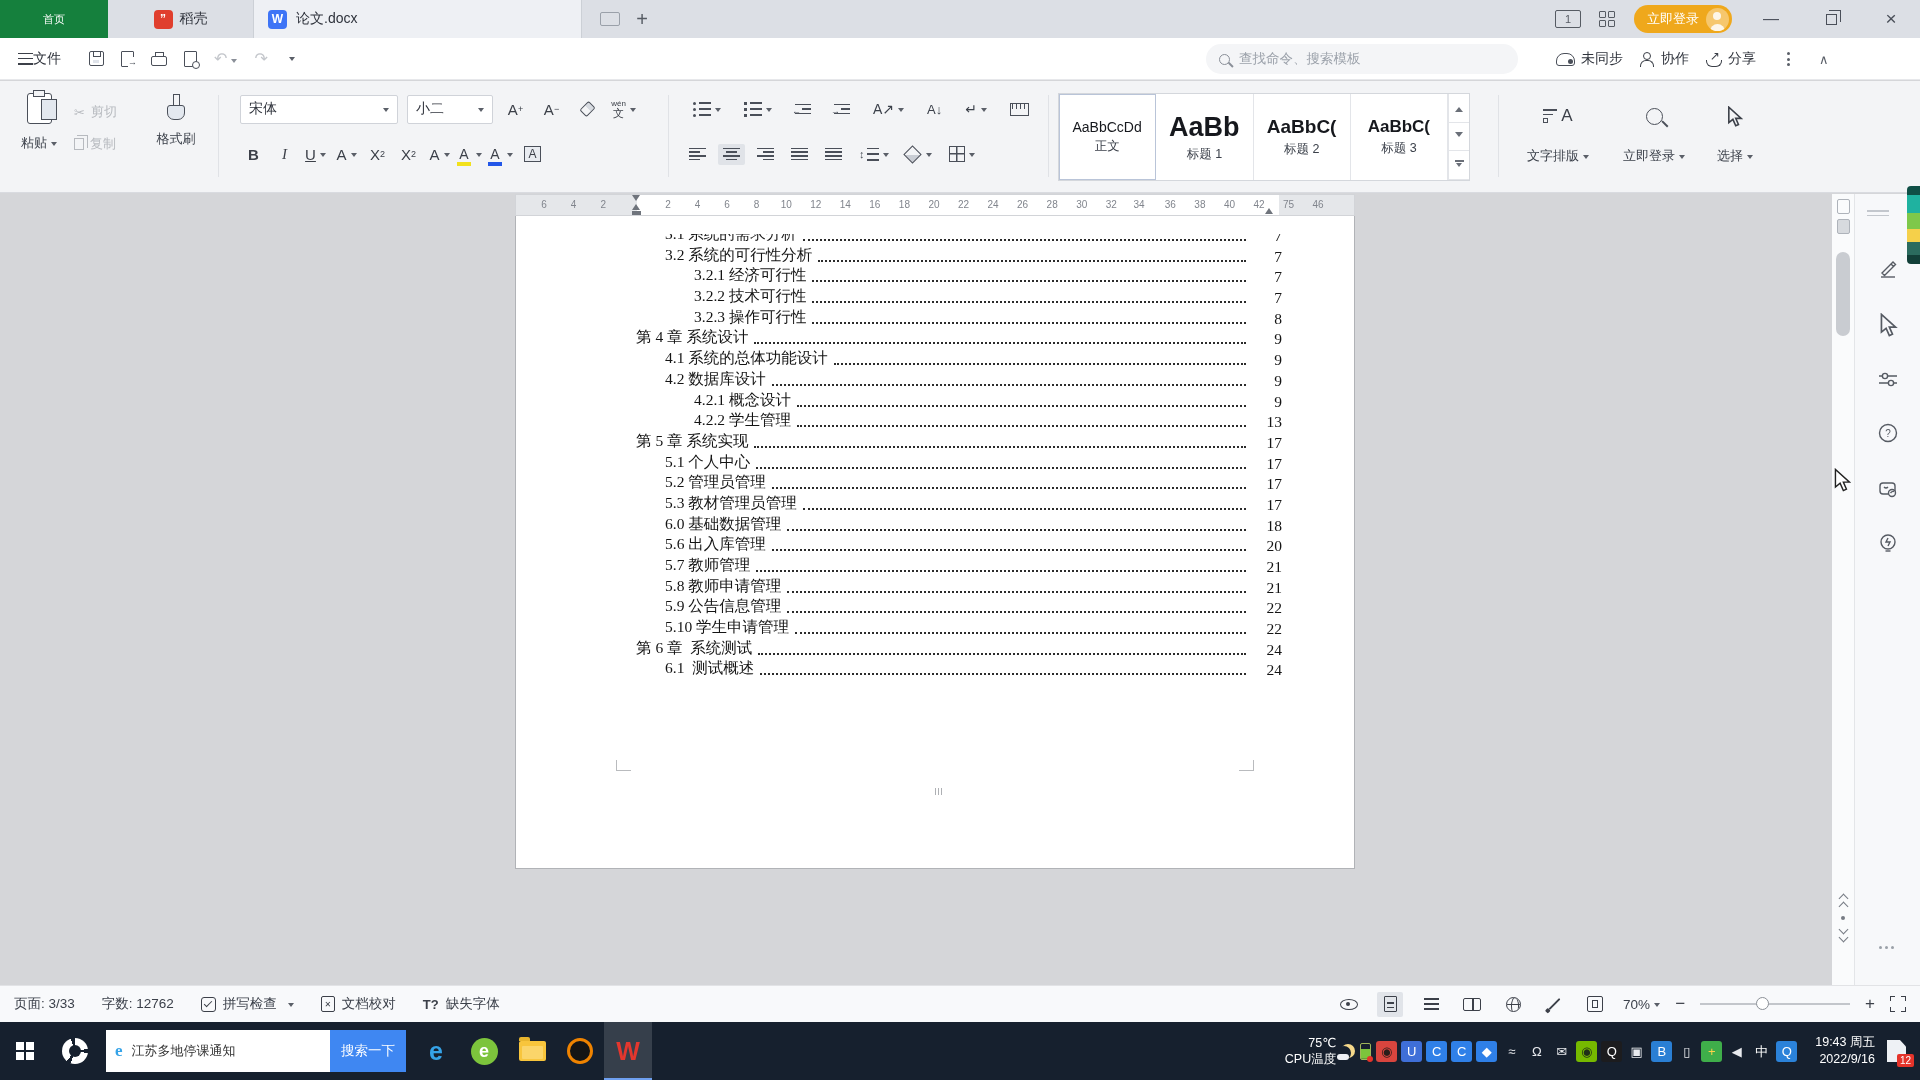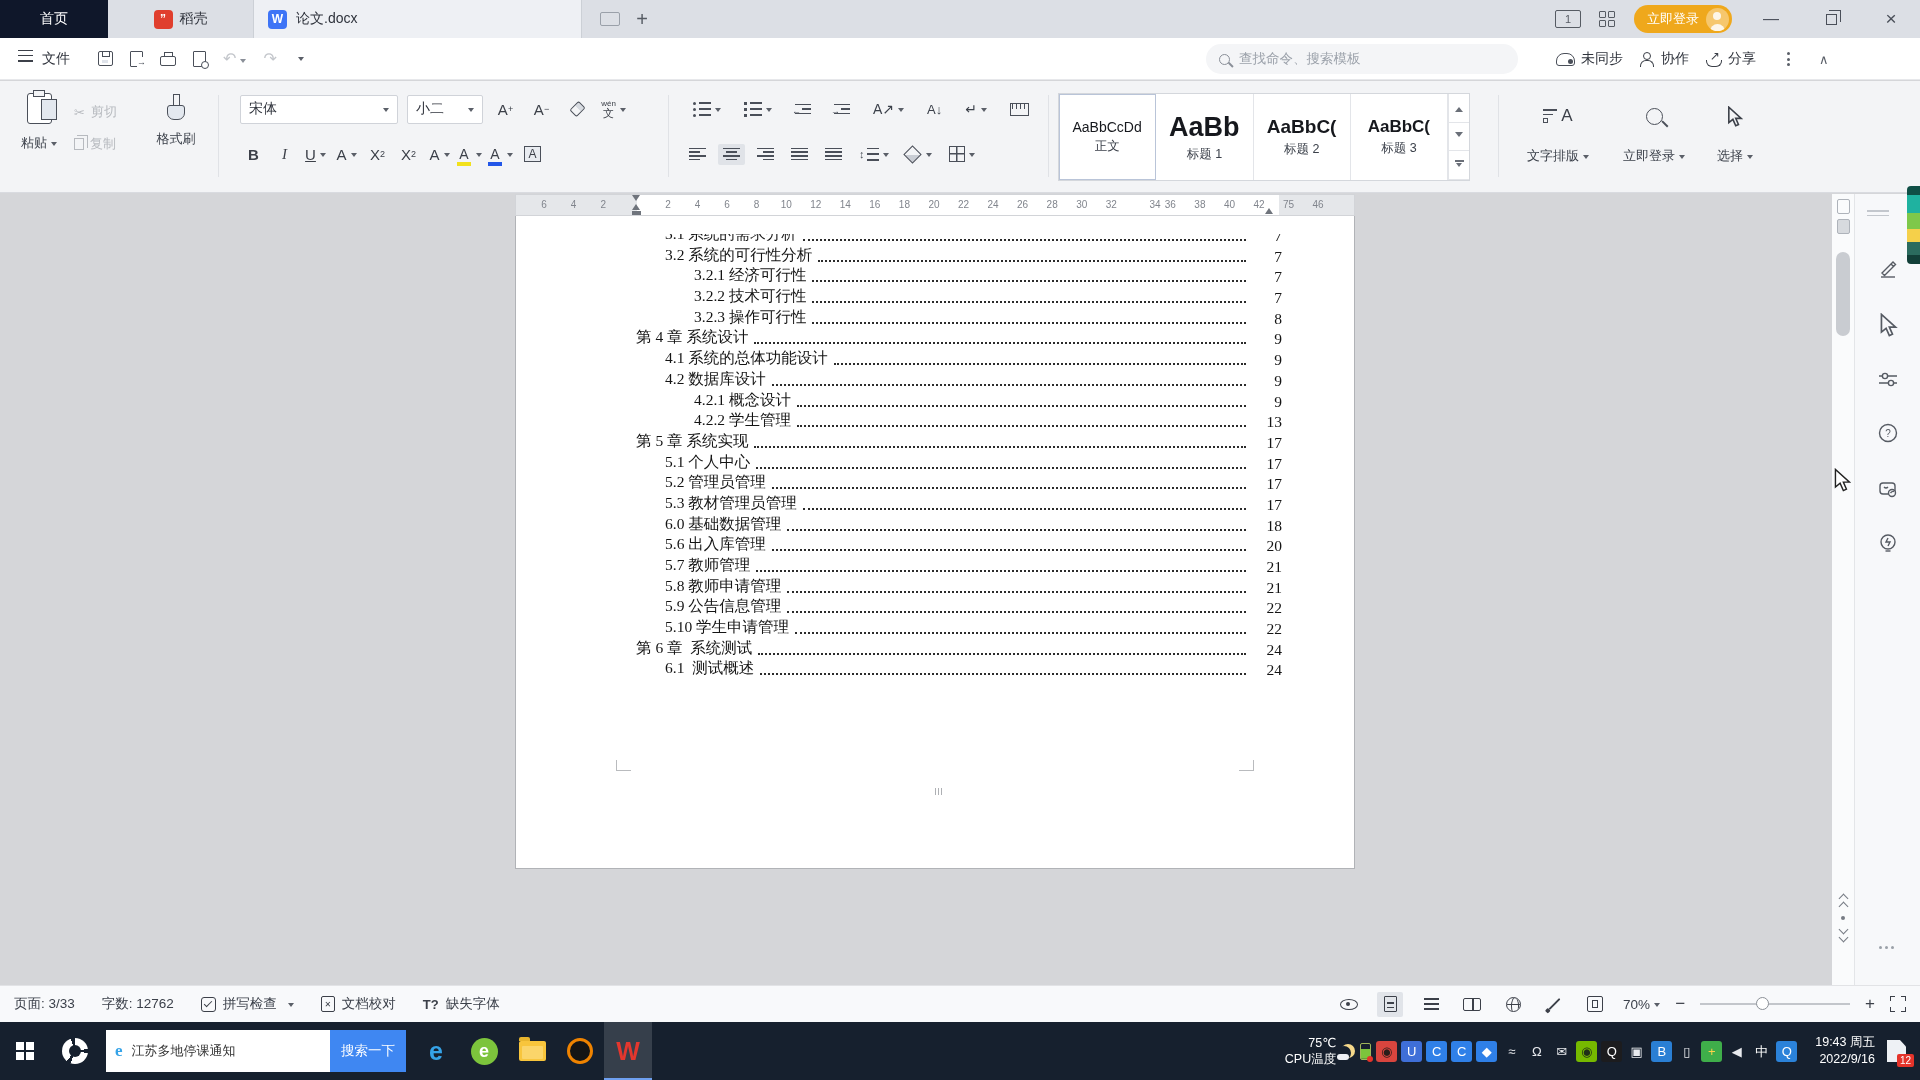--- a/index.html
+++ b/index.html
@@ -1,41 +1,41 @@
 <!DOCTYPE html>
 <html><head>
 <meta charset="utf-8">
 <style>
 *{box-sizing:border-box;margin:0;padding:0}
 html,body{width:1920px;height:1080px;overflow:hidden}
 body{font-family:"Liberation Sans","DejaVu Sans",sans-serif;position:relative;background:#d5d6d9;color:#3b404a}
 i,em{font-style:normal}
 
 #tabbar{position:absolute;left:0;top:0;width:1920px;height:38px;background:#dcdfe5;display:flex;align-items:stretch}
-.tab-home{width:108px;background:#0f172a;color:#fff;display:flex;align-items:center;justify-content:center;font-size:14px}
+.tab-home{width:108px;background:#15803d;color:#fff;display:flex;align-items:center;justify-content:center;font-size:11px}
 .tab-docer{width:146px;display:flex;align-items:center;justify-content:center;gap:7px;font-size:14px;color:#2f333c;border-right:1px solid #ccd0d6}
 .docer-ico{width:19px;height:19px;border-radius:4px;background:#e03e2d;color:#fff;display:flex;align-items:center;justify-content:center;font-size:12px;font-weight:bold}
 .tab-doc{width:328px;background:#eef0f4;display:flex;align-items:center;gap:9px;padding:0 14px;font-size:14px;color:#2f333c;border-right:1px solid #ccd0d6}
 .wps-ico{width:19px;height:19px;border-radius:4px;background:#3e74f6;color:#fff;font-weight:bold;display:flex;align-items:center;justify-content:center;font-size:12px;flex:none}
 .tab-monitor{width:20px;height:14px;border:1.5px solid #9aa0a9;border-radius:2px;margin:12px 0 0 18px}
 .tab-plus{width:44px;display:flex;align-items:center;justify-content:center;font-size:20px;color:#565b63}
 .tabbar-right{margin-left:auto;display:flex;align-items:center;gap:18px;padding-right:8px}
 .win-proj{width:26px;height:18px;border:1.5px solid #565b63;border-radius:2px;font-size:11px;display:flex;align-items:center;justify-content:center;color:#565b63}
 .win-grid{width:17px;height:17px;display:grid;grid-template-columns:7px 7px;grid-template-rows:7px 7px;gap:2px}
 .win-grid i{border:1.5px solid #565b63;border-radius:1px}
 .login-pill{height:28px;background:#efa81c;border-radius:14px;color:#fff;font-size:13px;display:flex;align-items:center;padding:0 3px 0 13px;gap:7px}
 .avatar{width:23px;height:23px;border-radius:50%;background:#f6c76d;position:relative;overflow:hidden;flex:none}
 .avatar::before{content:"";position:absolute;width:8px;height:8px;border-radius:50%;background:#fdf6e8;top:4px;left:7px}
 .avatar::after{content:"";position:absolute;width:15px;height:8px;border-radius:8px 8px 0 0;background:#fdf6e8;bottom:-1px;left:4px}
 .win-btn{width:42px;height:38px;display:flex;align-items:center;justify-content:center;font-size:16px;color:#4a4f59}
 .win-restore{width:11px;height:11px;border:1.5px solid #4a4f59;position:relative}
 .win-restore::before{content:"";position:absolute;left:2px;top:-5px;width:11px;height:11px;border:1.5px solid #4a4f59;border-left:none;border-bottom:none}
 
 #menubar{position:absolute;top:38px;left:0;width:1920px;height:42px;background:#fff;border-bottom:1px solid #e7e8eb;display:flex;align-items:center}
-.mb-file{display:flex;gap:9px;margin-left:18px;font-size:14px;color:#2f333c;align-items:flex-start}
+.mb-file{display:flex;margin-left:18px;font-size:14px;color:#2f333c;align-items:center}
 .burger{width:15px;height:12px;display:flex;flex-direction:column;justify-content:space-between}
 .burger i{height:1.5px;background:#3c4049}
 .mb-icons{display:flex;gap:17px;margin-left:28px;align-items:center;color:#4a4f59}
 .i-save{width:15px;height:15px;border:1.5px solid #4a4f59;border-radius:2px;position:relative}
 .i-save::before{content:"";position:absolute;left:3px;top:-1px;width:6px;height:5px;border:1.5px solid #4a4f59;border-top:none}
 .i-save::after{content:"";position:absolute;left:3px;bottom:2px;width:6px;height:3px;background:#dfe3ea}
 .i-export{width:13px;height:16px;border:1.5px solid #4a4f59;border-radius:1px;position:relative}
 .i-export::after{content:"→";position:absolute;font-size:9px;right:-4px;bottom:-1px;background:#fff}
 .i-print{width:16px;height:10px;border:1.5px solid #4a4f59;border-radius:2px;position:relative;margin-top:5px}
 .i-print::before{content:"";position:absolute;left:3px;top:-5px;width:7px;height:4px;border:1.5px solid #4a4f59;border-bottom:none}
@@ -359,21 +359,21 @@
     <div class="brush-ico"></div>
     <div class="tb-label">格式刷</div>
   </div>
   <div class="vsep" style="left:218px"></div>
 
   <div class="tb-font-row1">
     <div class="box-select" style="width:158px">
         <span>宋体</span>
         <span class="caret dark"></span>
       </div>
-    <div class="box-select" style="width:76px">
+    <div class="box-select" style="width:86px">
         <span>小二</span>
         <span class="caret dark"></span>
       </div>
     <div class="ib">A<sup>+</sup></div>
     <div class="ib">A<sup>−</sup></div>
     <div class="ib">
         <span class="ers"></span>
       </div>
     <div class="ib">
       <span class="pinyin">
@@ -613,21 +613,21 @@
       <span class="rnum" style="left: 329.3px;">14</span>
       <span class="rnum" style="left: 358.85px;">16</span>
       <span class="rnum" style="left: 388.4px;">18</span>
       <span class="rnum" style="left: 417.95px;">20</span>
       <span class="rnum" style="left: 447.5px;">22</span>
       <span class="rnum" style="left: 477.05px;">24</span>
       <span class="rnum" style="left: 506.6px;">26</span>
       <span class="rnum" style="left: 536.15px;">28</span>
       <span class="rnum" style="left: 565.7px;">30</span>
       <span class="rnum" style="left: 595.25px;">32</span>
-      <span class="rnum" style="left: 639px;">34</span>
+      <span class="rnum" style="left: 623px;">34</span>
       <span class="rnum" style="left: 654.35px;">36</span>
       <span class="rnum" style="left: 683.9px;">38</span>
       <span class="rnum" style="left: 713.45px;">40</span>
       <span class="rnum" style="left: 743px;">42</span>
       <span class="rnum" style="left: 772.55px;">75</span>
       <span class="rnum" style="left: 802.1px;">46</span>
     </div>
   <span class="mark mk-fl"></span>
   <span class="mark mk-hg"></span>
   <span class="mk-bx"></span>

